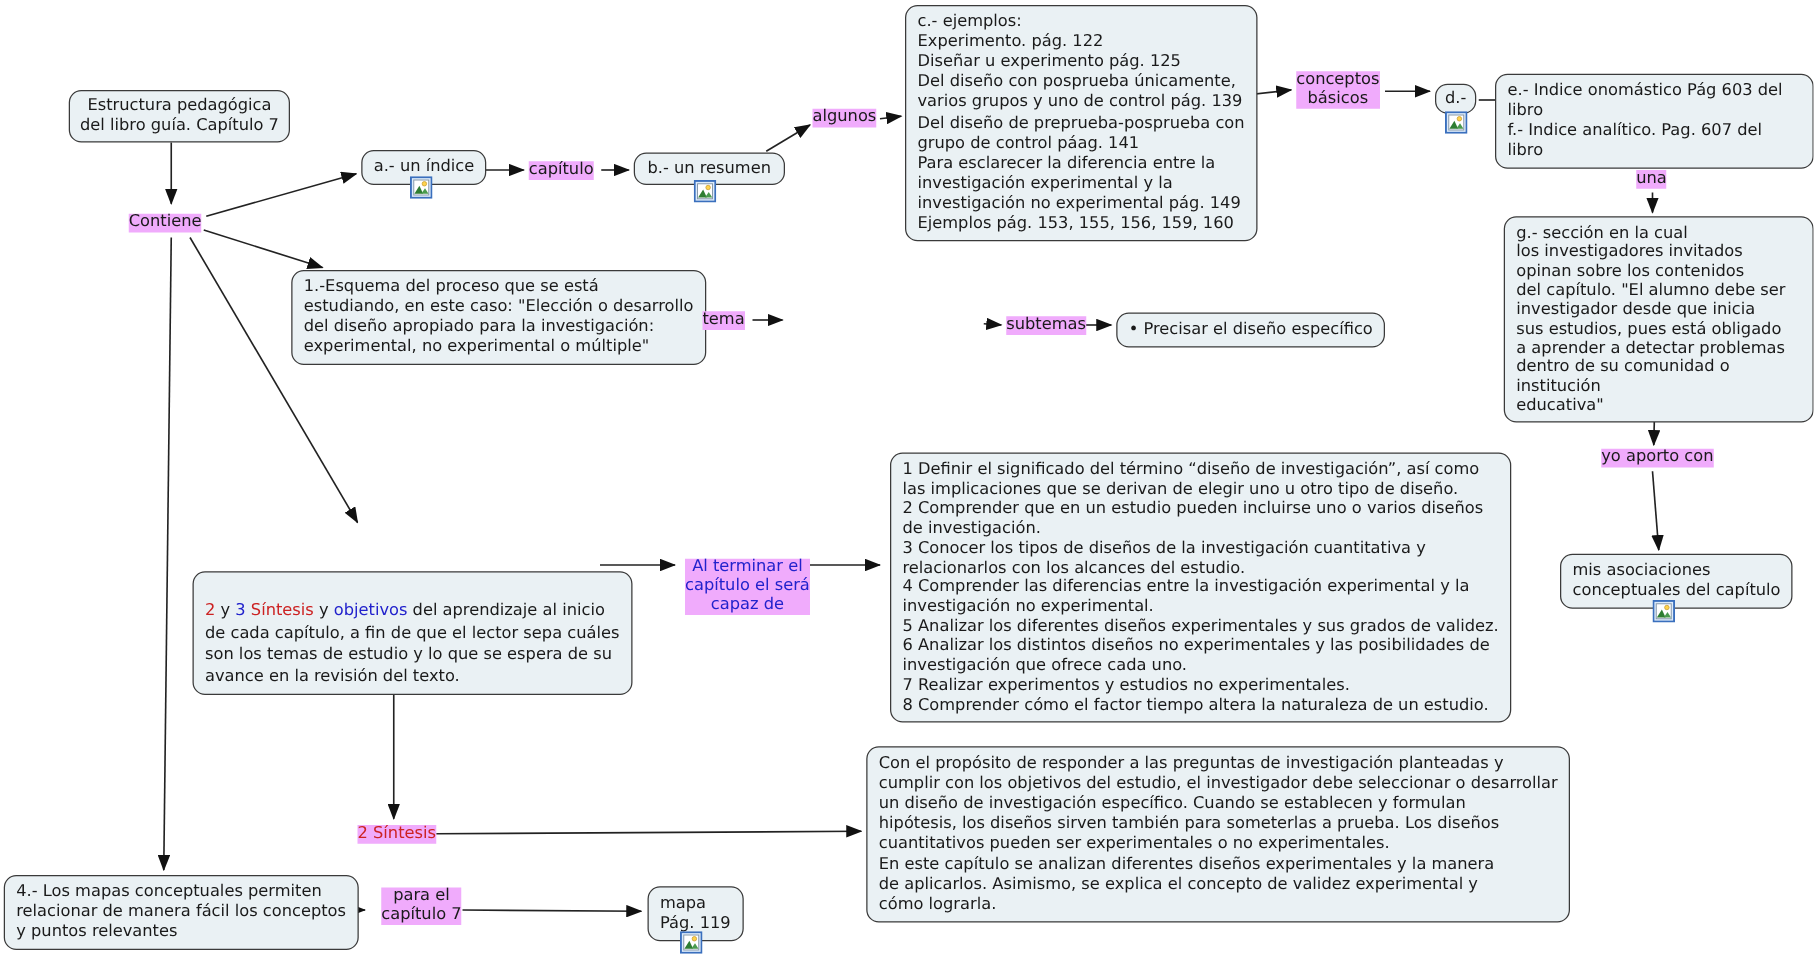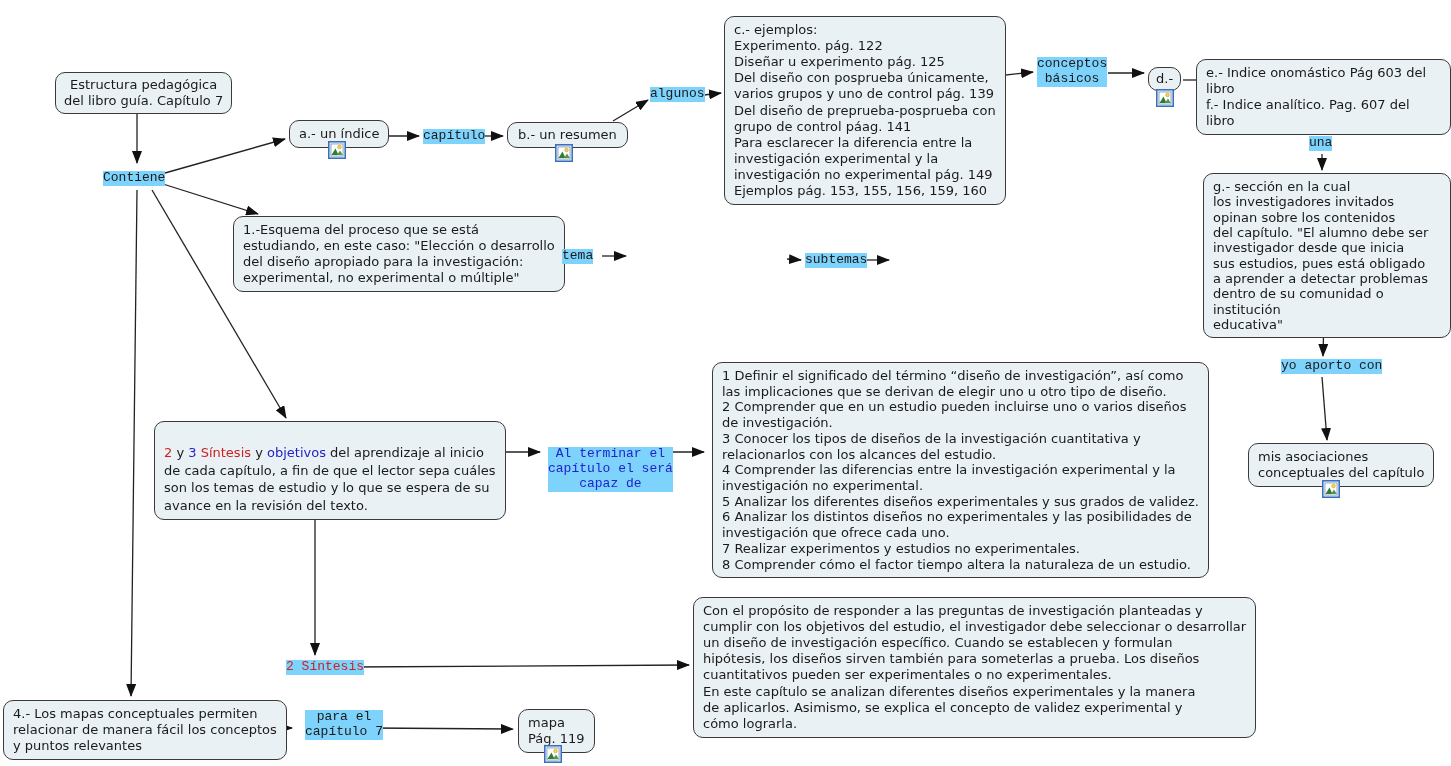--- a/index.html
+++ b/index.html
@@ -22,33 +22,32 @@
     line-height:1.24;
     white-space:pre-line;
     box-sizing:border-box;
   }
   .center{text-align:center;}
   .lbl{
     position:absolute;
     font-size:13px;
     line-height:1.15;
     white-space:pre-line;
-    background:#7dd3fc;
-    font-family:Liberation Mono, monospace;
+    background:#f0abfc;
   }
   .lbl-blue{color:#2222cc;}
   .lbl-red{color:#cc2222;}
   .c-red{color:#cc2222;}
   .c-blue{color:#2222cc;}
   .icon{
     position:absolute;width:18px;height:18px;
     display:inline-block;
   }
   .tight{line-height:1.18;}
-  .roomy{line-height:1.34;}
+  .roomy{line-height:1.34;margin-top:36px;}
 </style>
 </head>
 <body>
 
 <div id="canvas">
 
   <svg id="wires" xmlns="http://www.w3.org/2000/svg">
     <defs>
       <marker id="ah" markerWidth="13" markerHeight="10" refX="12" refY="5" orient="auto" markerUnits="userSpaceOnUse">
         <path d="M0,0 L13,5 L0,10 Z" fill="#111"></path>
@@ -84,21 +83,21 @@
     </g>
   </svg>
 
   <div class="cnode center" style="left:55px;top:72px;padding:4px 8px;"><span>Estructura pedagógica
 del libro guía. Capítulo 7</span></div>
 
   <div class="cnode center" style="left:289px;top:120px;"><span>a.- un índice</span></div>
 
   <div class="cnode center" style="left:507px;top:122px;padding:4px 10px;"><span>b.- un resumen</span></div>
 
-  <div class="cnode" style="left:724px;top:4px;margin-top:12px;"><span>c.- ejemplos:
+  <div class="cnode" style="left:724px;top:4px;"><span>c.- ejemplos:
 Experimento. pág. 122
 Diseñar u experimento pág. 125
 Del diseño con posprueba únicamente,
 varios grupos y uno de control pág. 139
 Del diseño de preprueba-posprueba con
 grupo de control páag. 141
 Para esclarecer la diferencia entre la
 investigación experimental y la
 investigación no experimental pág. 149
 Ejemplos pág. 153, 155, 156, 159, 160</span></div>
@@ -120,20 +119,21 @@
 
   <div class="cnode" style="left:1248px;top:443px;"><span>mis asociaciones
 conceptuales del capítulo</span></div>
 
   <div class="cnode" style="left:233px;top:216px;"><span>1.-Esquema del proceso que se está
 estudiando, en este caso: "Elección o desarrollo
 del diseño apropiado para la investigación:
 experimental, no experimental o múltiple"</span></div>
 
 
+  <div class="cnode" style="left:893px;top:250px;"><span>• Precisar el diseño específico</span></div>
 
   <div class="cnode roomy" style="left:154px;top:421px;">
     <span class="c-red">2</span><span> y </span><span class="c-blue">3</span><span> </span><span class="c-red">Síntesis</span><span> y </span><span class="c-blue">objetivos</span><span> del aprendizaje al inicio
 de cada capítulo, a fin de que el lector sepa cuáles
 son los temas de estudio y lo que se espera de su
 avance en la revisión del texto.</span>
   </div>
 
   <div class="cnode" style="left:712px;top:362px;line-height:1.21;"><span>1 Definir el significado del término “diseño de investigación”, así como
 las implicaciones que se derivan de elegir uno u otro tipo de diseño.

